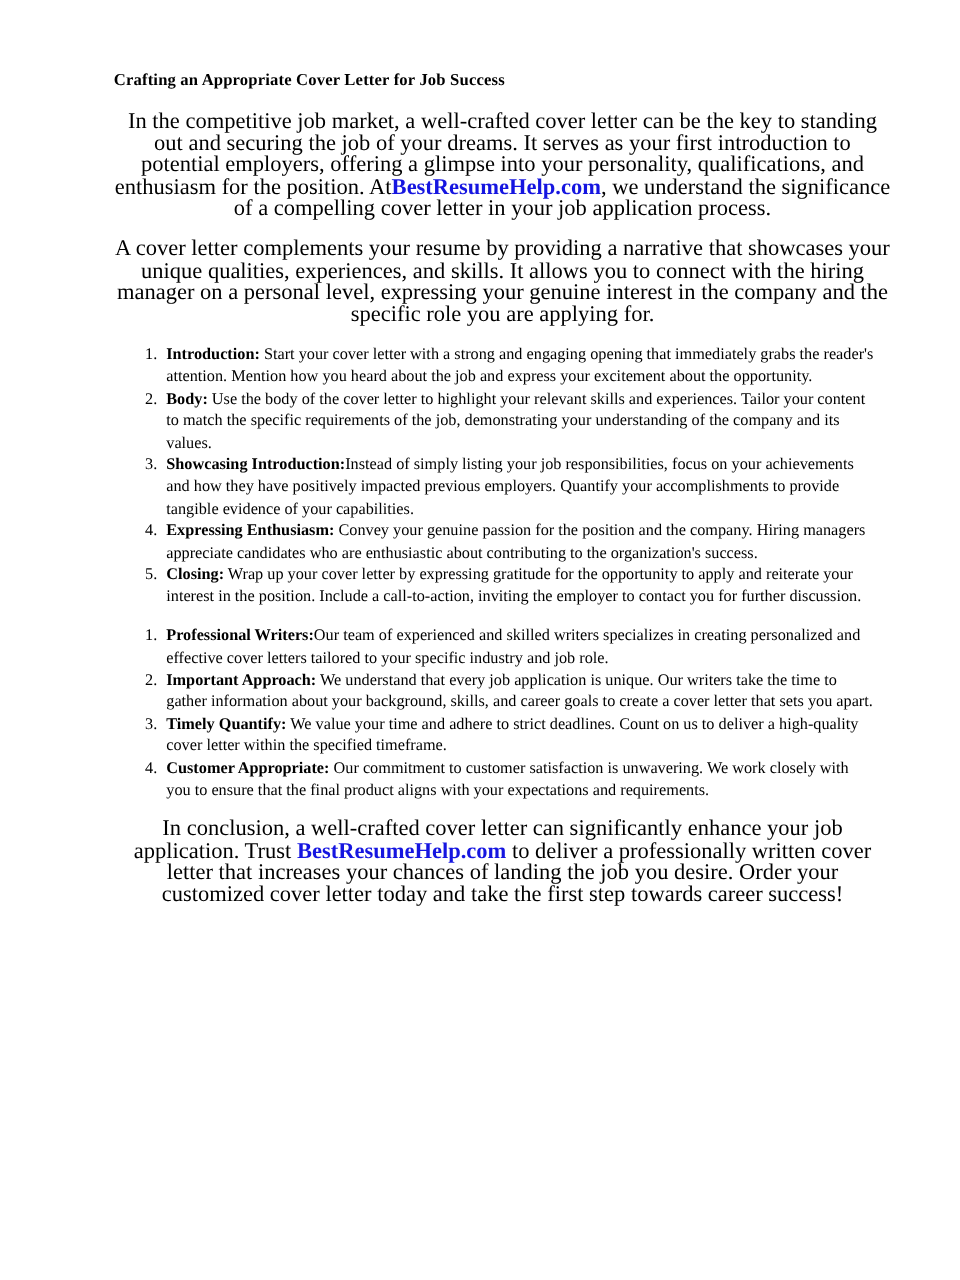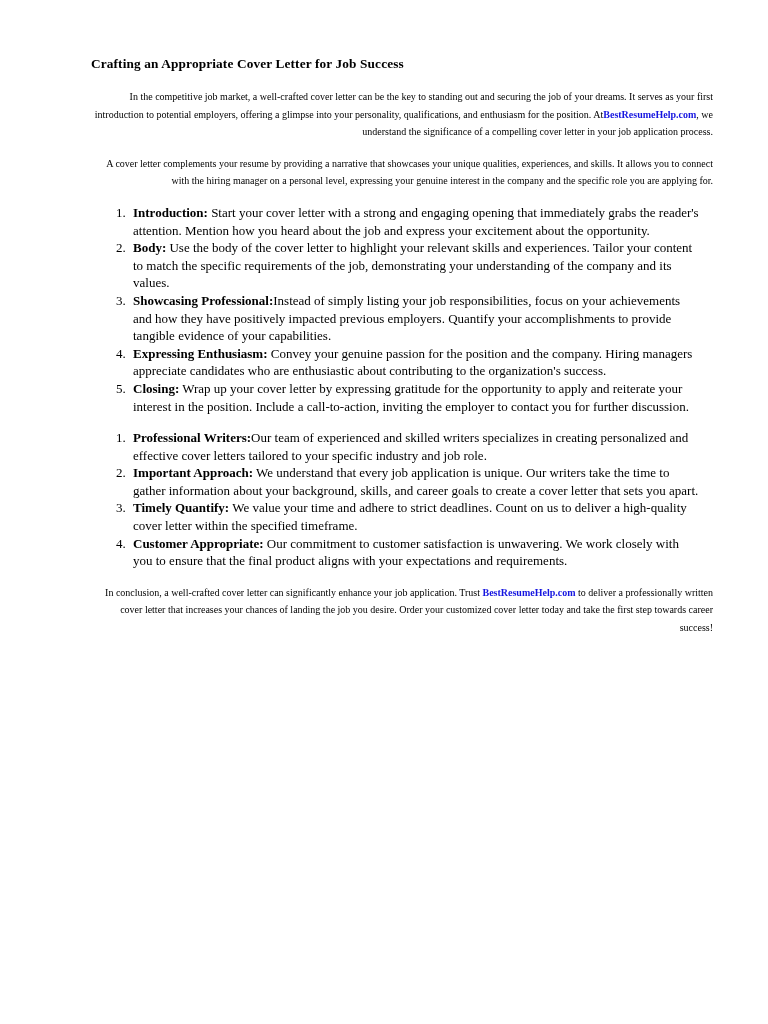--- a/index.html
+++ b/index.html
@@ -34,24 +34,24 @@
     letter-spacing: 0.01em;
   }
   h2.section-heading {
     font-size: 13.3px;
     font-weight: bold;
     line-height: 16px;
     margin: 16px 0 12px 0;
     letter-spacing: 0.01em;
   }
   p.para {
-    font-size: 10px;
+    font-size: 18px;
     line-height: 17.6px;
     margin: 0 0 14px 0;
-    text-align: right;
+    text-align: center;
   }
   ol.doc-list {
     margin: 0 0 14px 0;
     padding: 0 0 0 38px;
     list-style-position: outside;
     list-style-type: decimal;
   }
   ol.doc-list > li {
     font-size: 13px;
     line-height: 17.6px;
@@ -85,21 +85,21 @@
 
     <p class="para"><span>In the competitive job market, a well-crafted cover letter can be the key to standing out and securing the job of your dreams. It serves as your first introduction to potential employers, offering a glimpse into your personality, qualifications, and enthusiasm for the position. At</span><span class="link">BestResumeHelp.com</span><span>, we understand the significance of a compelling cover letter in your job application process.</span></p>
 
 
     <p class="para">A cover letter complements your resume by providing a narrative that showcases your unique qualities, experiences, and skills. It allows you to connect with the hiring manager on a personal level, expressing your genuine interest in the company and the specific role you are applying for.</p>
 
 
     <ol class="doc-list">
       <li><span class="lead">Introduction:</span><span class="nowrap-gap"> </span><span>Start your cover letter with a strong and engaging opening that immediately grabs the reader's attention. Mention how you heard about the job and express your excitement about the opportunity.</span></li>
       <li><span class="lead">Body:</span><span class="nowrap-gap"> </span><span>Use the body of the cover letter to highlight your relevant skills and experiences. Tailor your content to match the specific requirements of the job, demonstrating your understanding of the company and its values.</span></li>
-      <li><span class="lead">Showcasing Professional:</span><span class="nowrap-gap"></span><span>Instead of simply listing your job responsibilities, focus on your achievements and how they have positively impacted previous employers. Quantify your accomplishments to provide tangible evidence of your capabilities.</span></li>
+      <li><span class="lead">Showcasing Introduction:</span><span class="nowrap-gap"></span><span>Instead of simply listing your job responsibilities, focus on your achievements and how they have positively impacted previous employers. Quantify your accomplishments to provide tangible evidence of your capabilities.</span></li>
       <li><span class="lead">Expressing Enthusiasm:</span><span class="nowrap-gap"> </span><span>Convey your genuine passion for the position and the company. Hiring managers appreciate candidates who are enthusiastic about contributing to the organization's success.</span></li>
       <li><span class="lead">Closing:</span><span class="nowrap-gap"> </span><span>Wrap up your cover letter by expressing gratitude for the opportunity to apply and reiterate your interest in the position. Include a call-to-action, inviting the employer to contact you for further discussion.</span></li>
     </ol>
 
 
     <ol class="doc-list">
       <li><span class="lead">Professional Writers:</span><span class="nowrap-gap"></span><span>Our team of experienced and skilled writers specializes in creating personalized and effective cover letters tailored to your specific industry and job role.</span></li>
       <li><span class="lead">Important Approach:</span><span class="nowrap-gap"> </span><span>We understand that every job application is unique. Our writers take the time to gather information about your background, skills, and career goals to create a cover letter that sets you apart.</span></li>
       <li><span class="lead">Timely Quantify:</span><span class="nowrap-gap"> </span><span>We value your time and adhere to strict deadlines. Count on us to deliver a high-quality cover letter within the specified timeframe.</span></li>
       <li><span class="lead">Customer Appropriate:</span><span class="nowrap-gap"> </span><span>Our commitment to customer satisfaction is unwavering. We work closely with you to ensure that the final product aligns with your expectations and requirements.</span></li>

